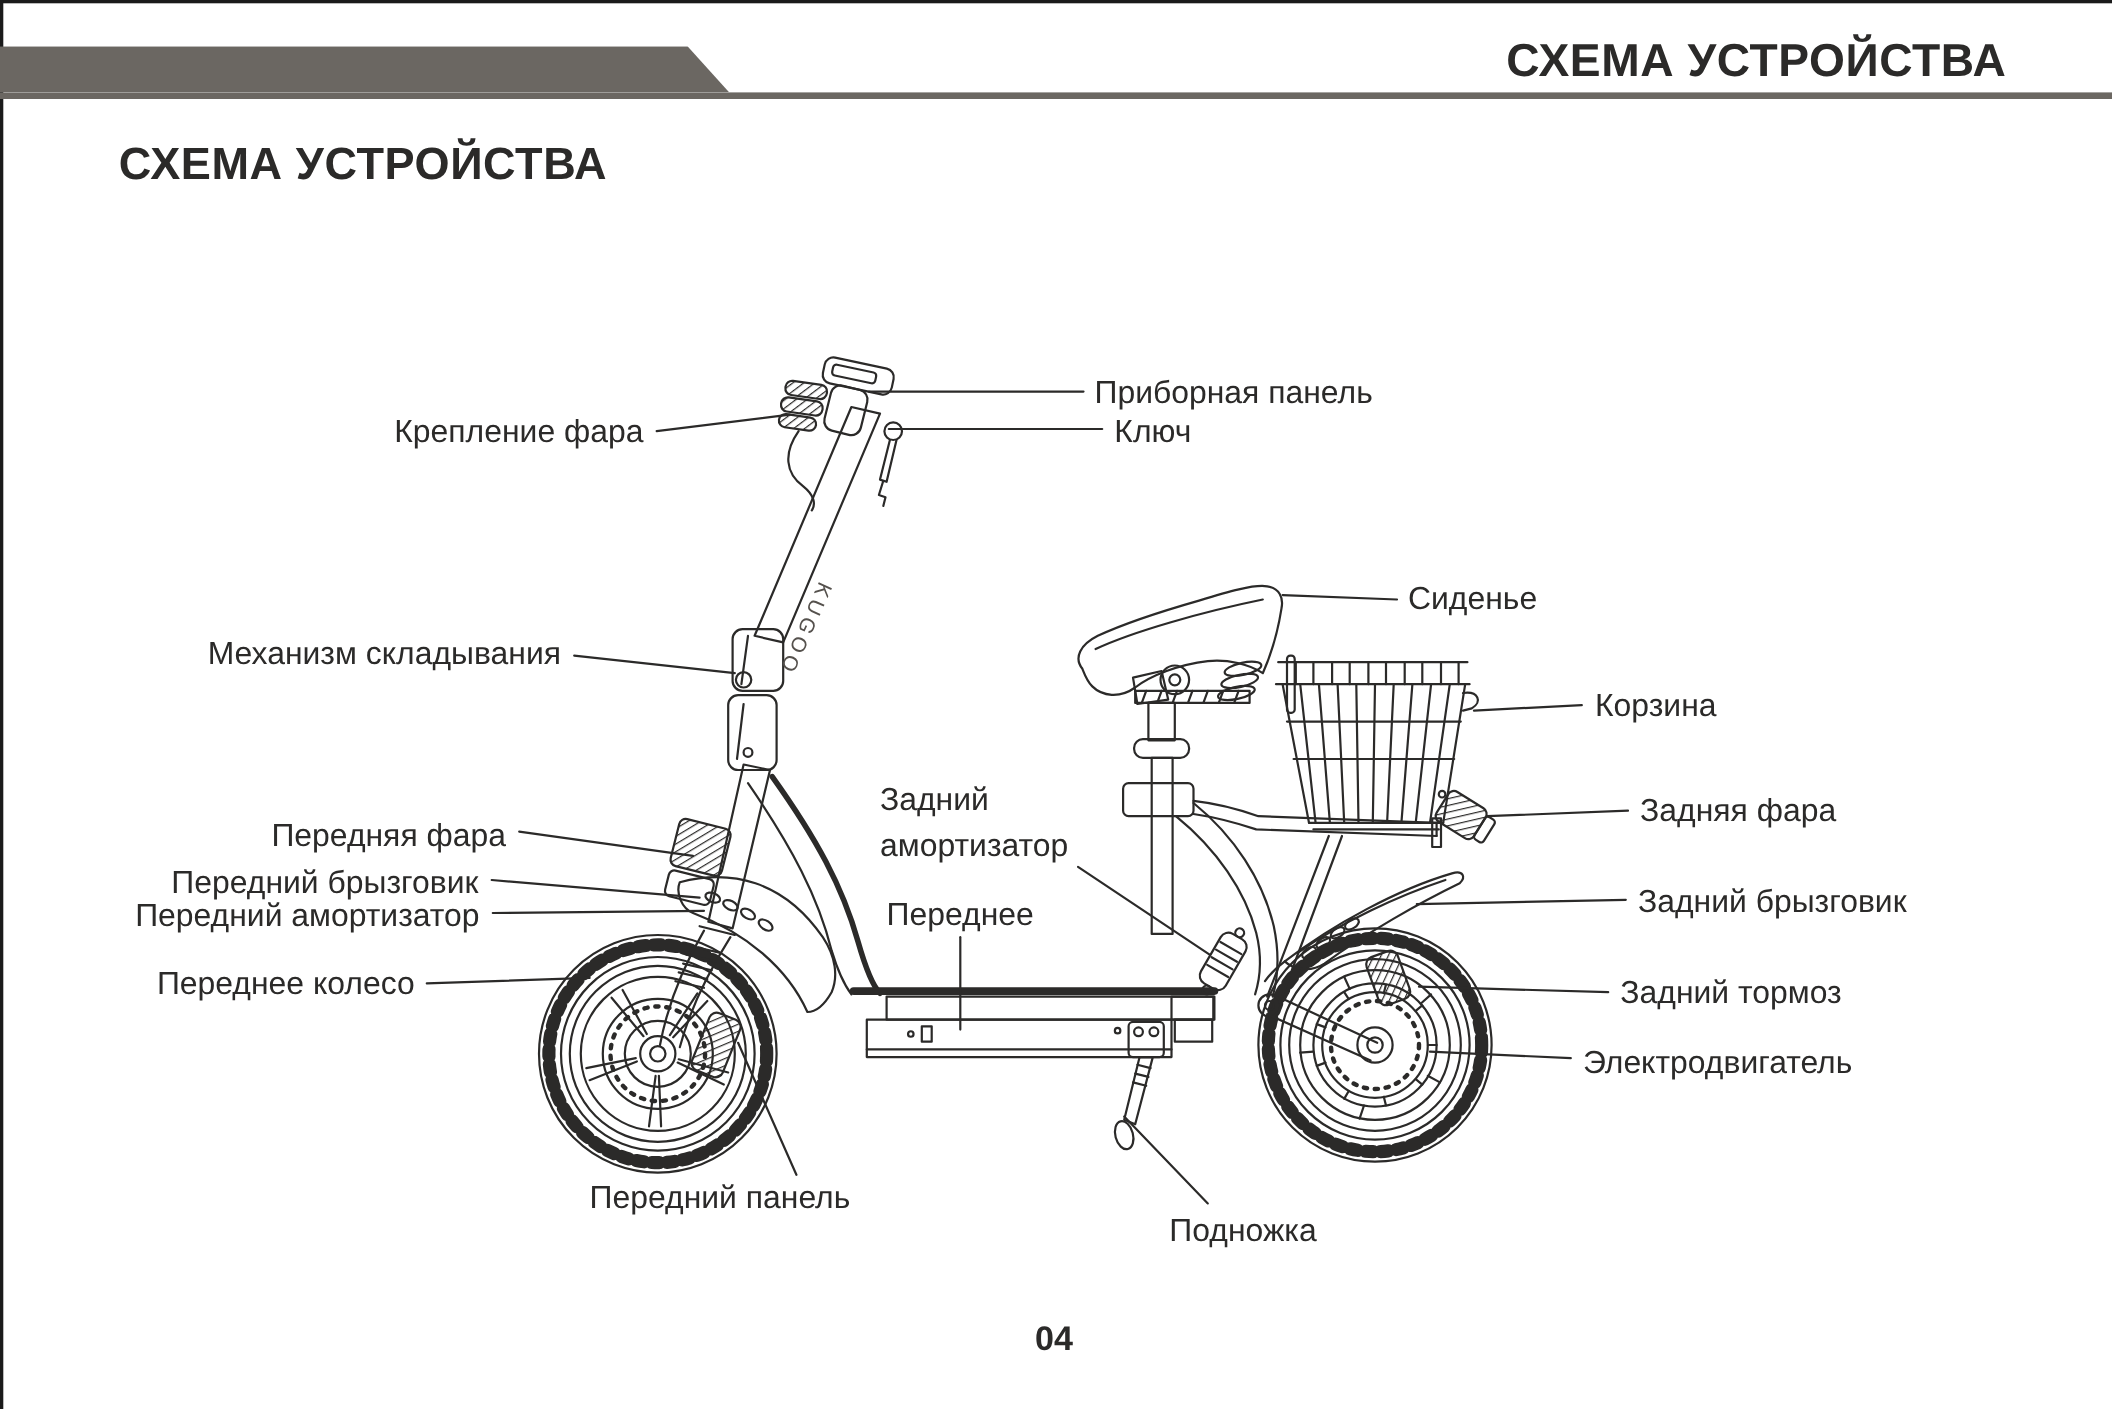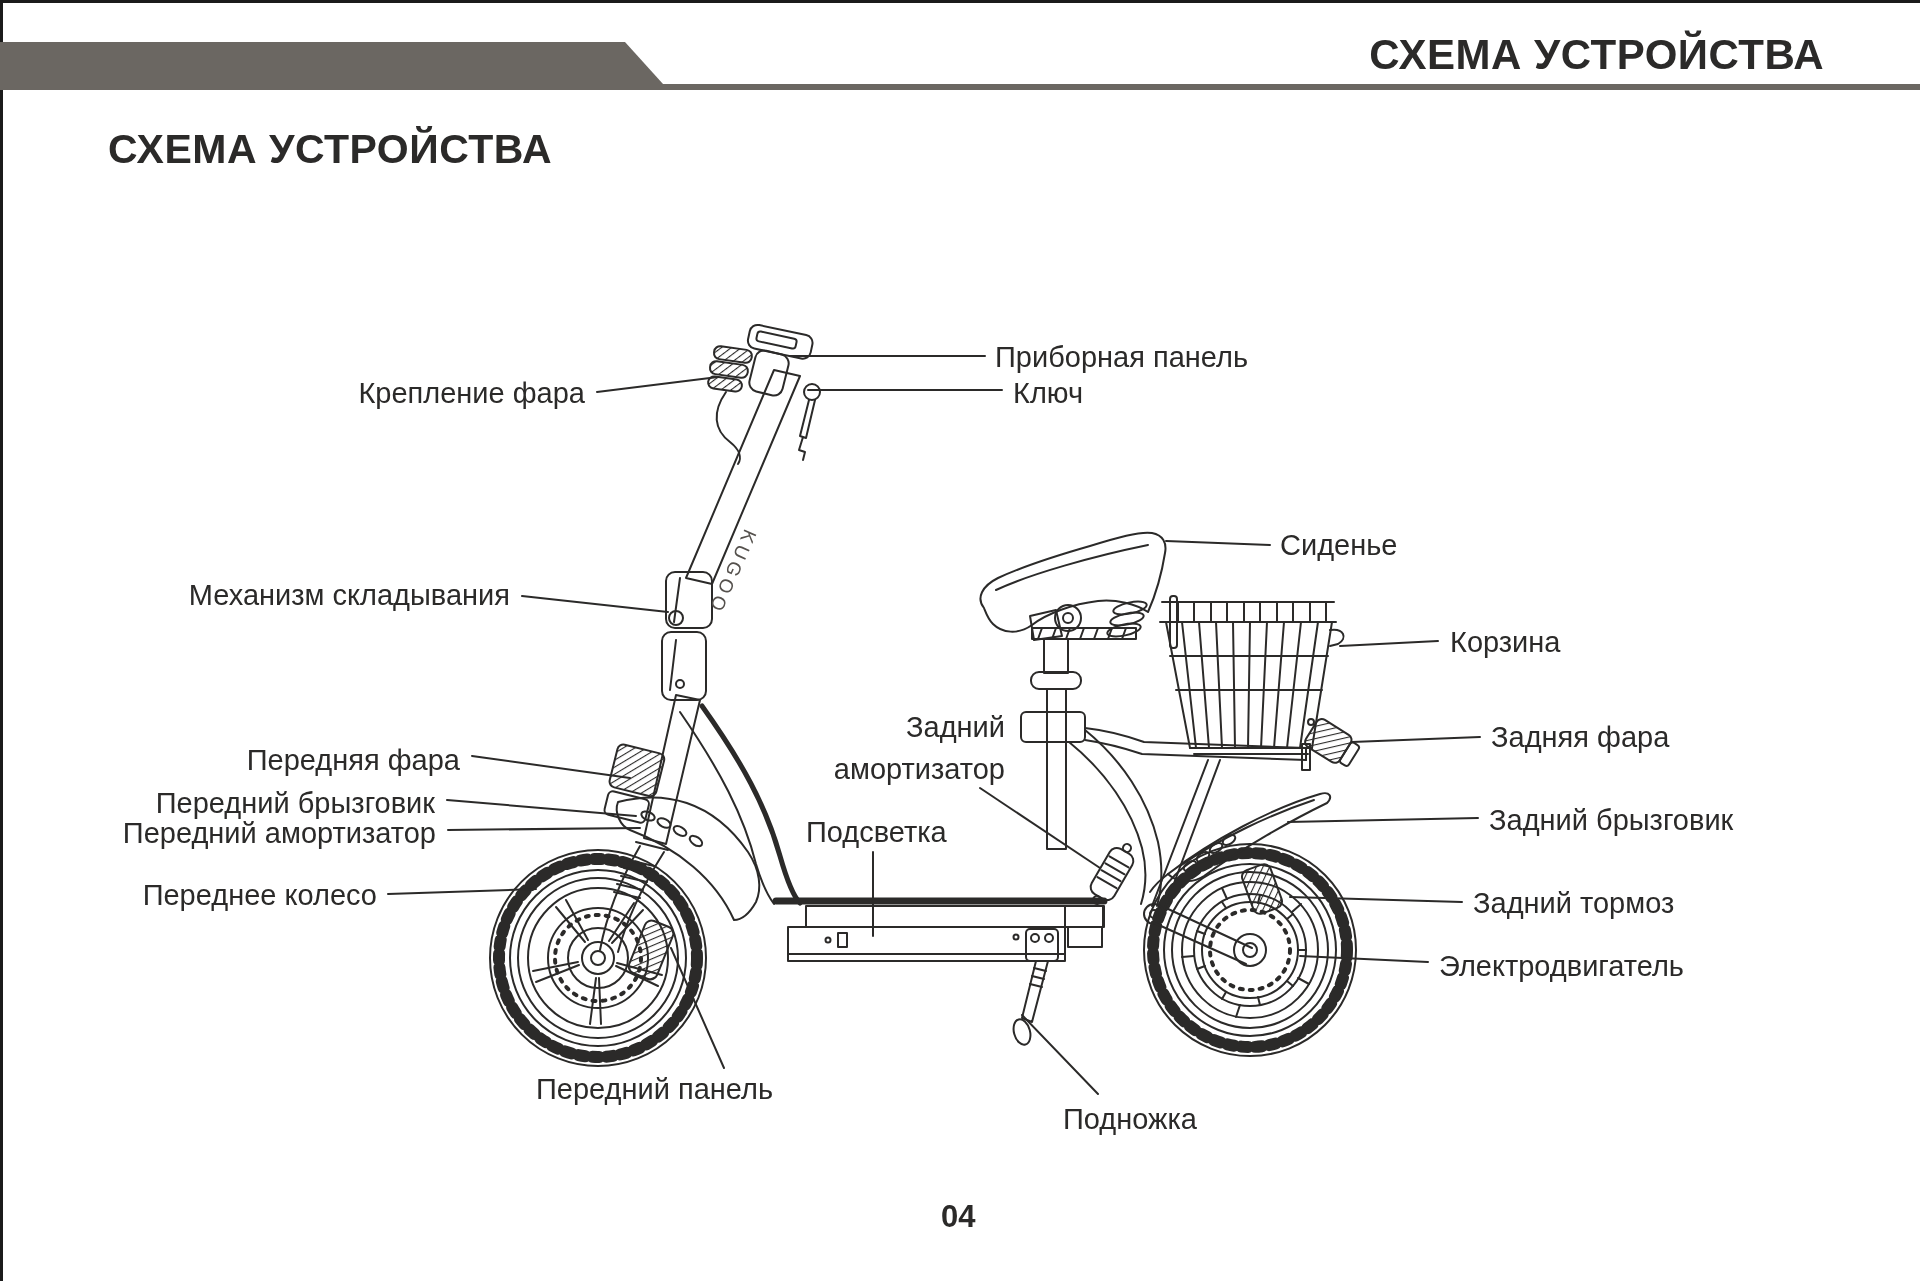--- a/index.html
+++ b/index.html
@@ -8,22 +8,22 @@
   .edge-top{position:absolute;left:0;top:0;width:1920px;height:3px;background:#1b1b1b;}
   .edge-left{position:absolute;left:0;top:0;width:3px;height:1281px;background:#1b1b1b;}
   .band{position:absolute;left:0;top:42px;width:663px;height:42px;background:#6b6762;
         clip-path:polygon(0 0,625px 0,100% 100%,0 100%);}
   .rule{position:absolute;left:0;top:84px;width:1920px;height:6px;background:#6b6762;}
   .header-title{position:absolute;top:31px;right:96px;font-size:42px;font-weight:bold;
         letter-spacing:0.5px;white-space:nowrap;}
   .page-title{position:absolute;top:126px;left:108px;font-size:41px;font-weight:bold;
         letter-spacing:0.5px;white-space:nowrap;margin:0;}
   .diagram-svg{position:absolute;left:0;top:0;width:1920px;height:1281px;}
-  .lbl{position:absolute;font-size:29px;line-height:1.1;white-space:nowrap;text-align:right;}
-  .lbl.two{white-space:normal;width:224px;line-height:1.45;}
+  .lbl{position:absolute;font-size:29px;line-height:1.1;white-space:nowrap;}
+  .lbl.two{white-space:normal;width:224px;line-height:1.45;margin-left:19px;}
   .pageno{position:absolute;top:1199px;left:941px;font-size:31px;font-weight:bold;}
 </style>
 </head>
 <body>
 
 <div class="edge-top"></div>
 <div class="edge-left"></div>
 <div class="band"></div>
 <div class="rule"></div>
 <div class="header-title">СХЕМА УСТРОЙСТВА</div>
@@ -272,21 +272,21 @@
 <div class="lbl" style="left:995px;top:342px">Приборная панель</div>
 <div class="lbl" style="left:1013px;top:378px">Ключ</div>
 <div class="lbl" style="right:1410px;top:580px">Механизм складывания</div>
 <div class="lbl" style="left:1280px;top:530px">Сиденье</div>
 <div class="lbl" style="left:1450px;top:627px">Корзина</div>
 <div class="lbl" style="left:1491px;top:722px">Задняя фара</div>
 <div class="lbl" style="right:1460px;top:745px">Передняя фара</div>
 <div class="lbl" style="right:1485px;top:788px">Передний брызговик</div>
 <div class="lbl" style="right:1484px;top:818px">Передний амортизатор</div>
 <div class="lbl two" style="left:781px;top:706px">Задний амортизатор</div>
-<div class="lbl" style="left:806px;top:817px">Подсветка</div>
+<div class="lbl" style="left:806px;top:817px">Переднее</div>
 <div class="lbl" style="left:1489px;top:805px">Задний брызговик</div>
 <div class="lbl" style="right:1543px;top:880px">Переднее колесо</div>
 <div class="lbl" style="left:1473px;top:888px">Задний тормоз</div>
 <div class="lbl" style="left:1439px;top:951px">Электродвигатель</div>
 <div class="lbl" style="right:1147px;top:1074px">Передний панель</div>
 <div class="lbl" style="left:1063px;top:1104px">Подножка</div>
 
 <div class="pageno">04</div>
 
 </body></html>

